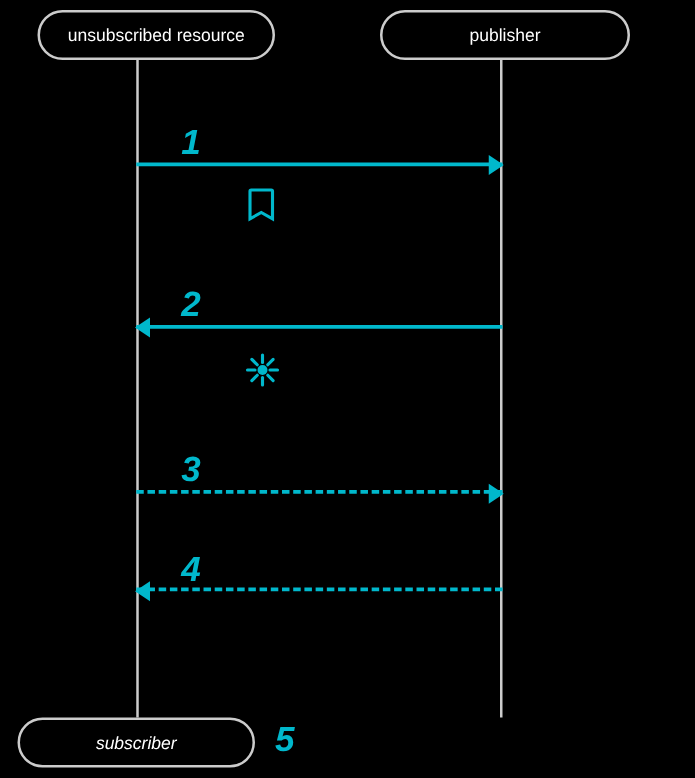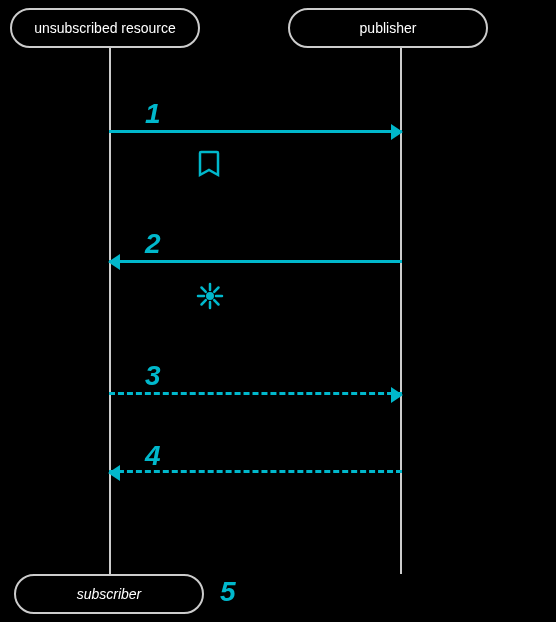--- a/index.html
+++ b/index.html
@@ -29,28 +29,28 @@
       font-weight: 500;
       display: flex;
       align-items: center;
       justify-content: center;
       white-space: nowrap;
       padding: 6px 20px;
     }
 
     .box-unsubscribed {
       top: 8px;
-      left: 10px;
+      left: 30px;
       width: 190px;
       height: 40px;
     }
 
     .box-publisher {
       top: 8px;
-      left: 288px;
+      left: 304px;
       width: 200px;
       height: 40px;
     }
 
     .box-subscriber {
       bottom: 8px;
       left: 14px;
       width: 190px;
       height: 40px;
       font-style: italic;

